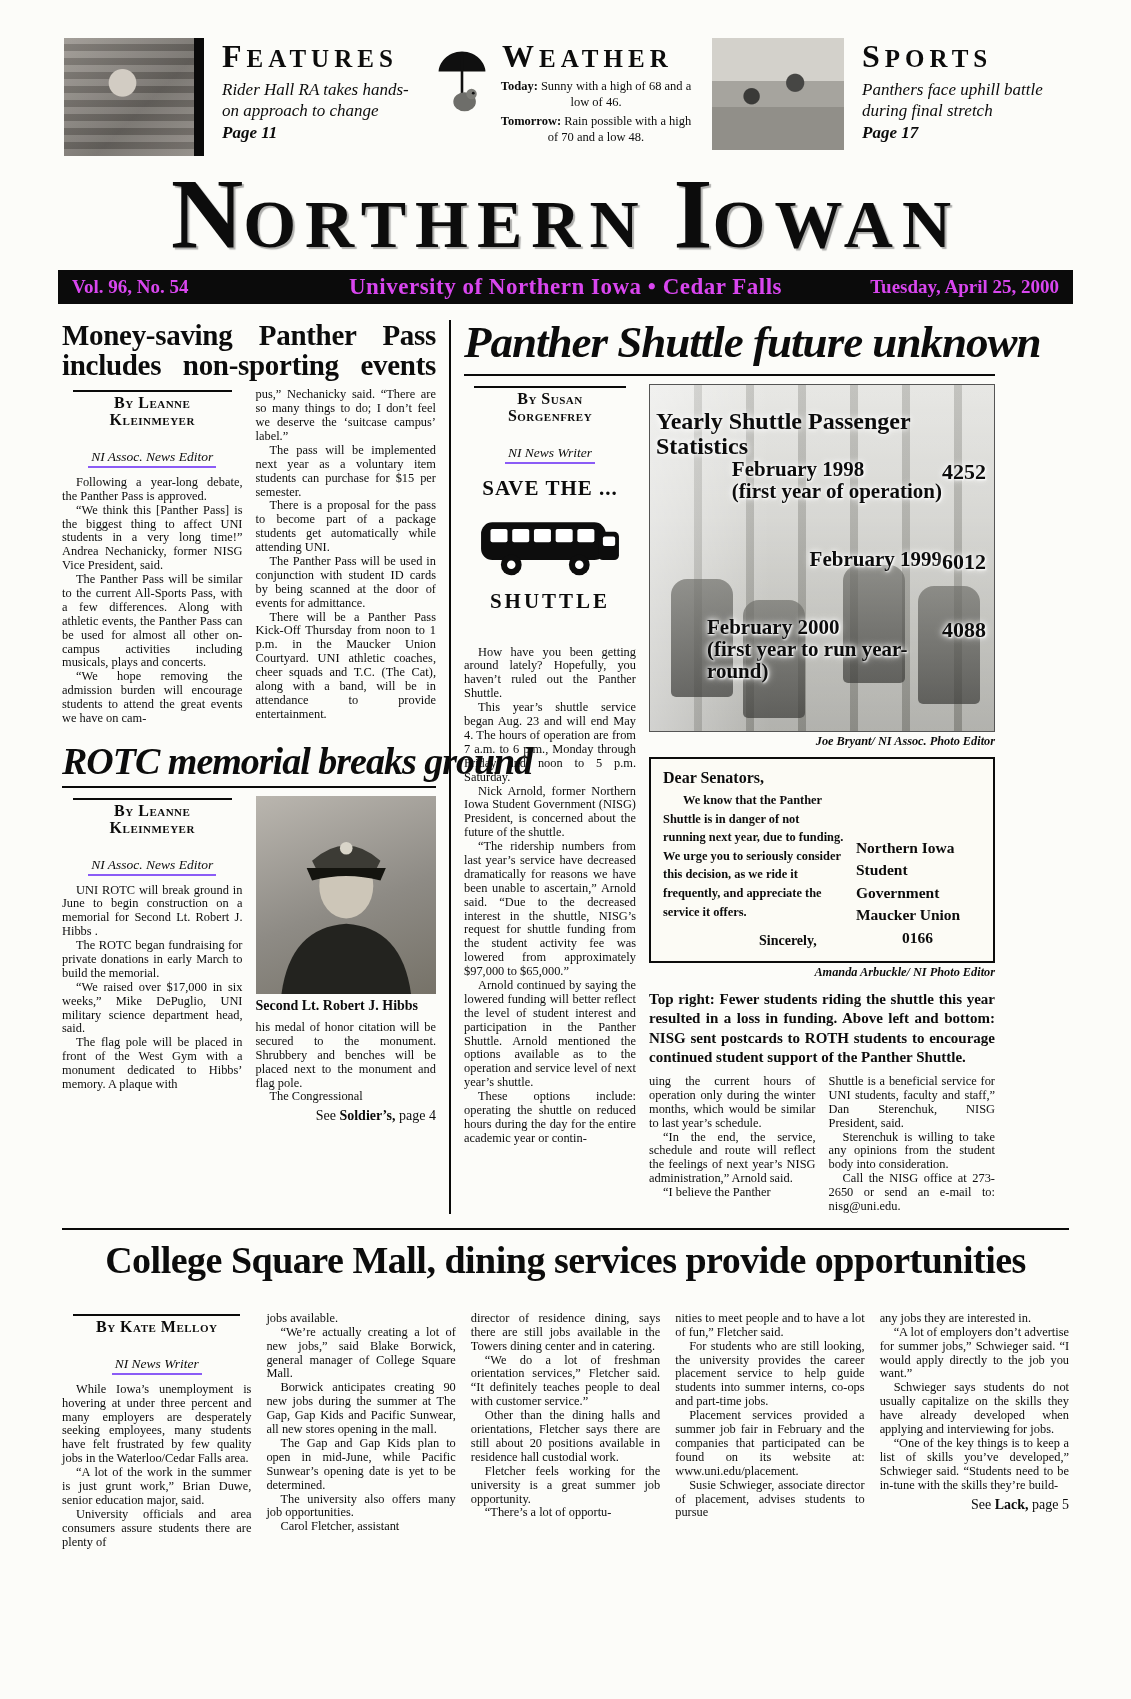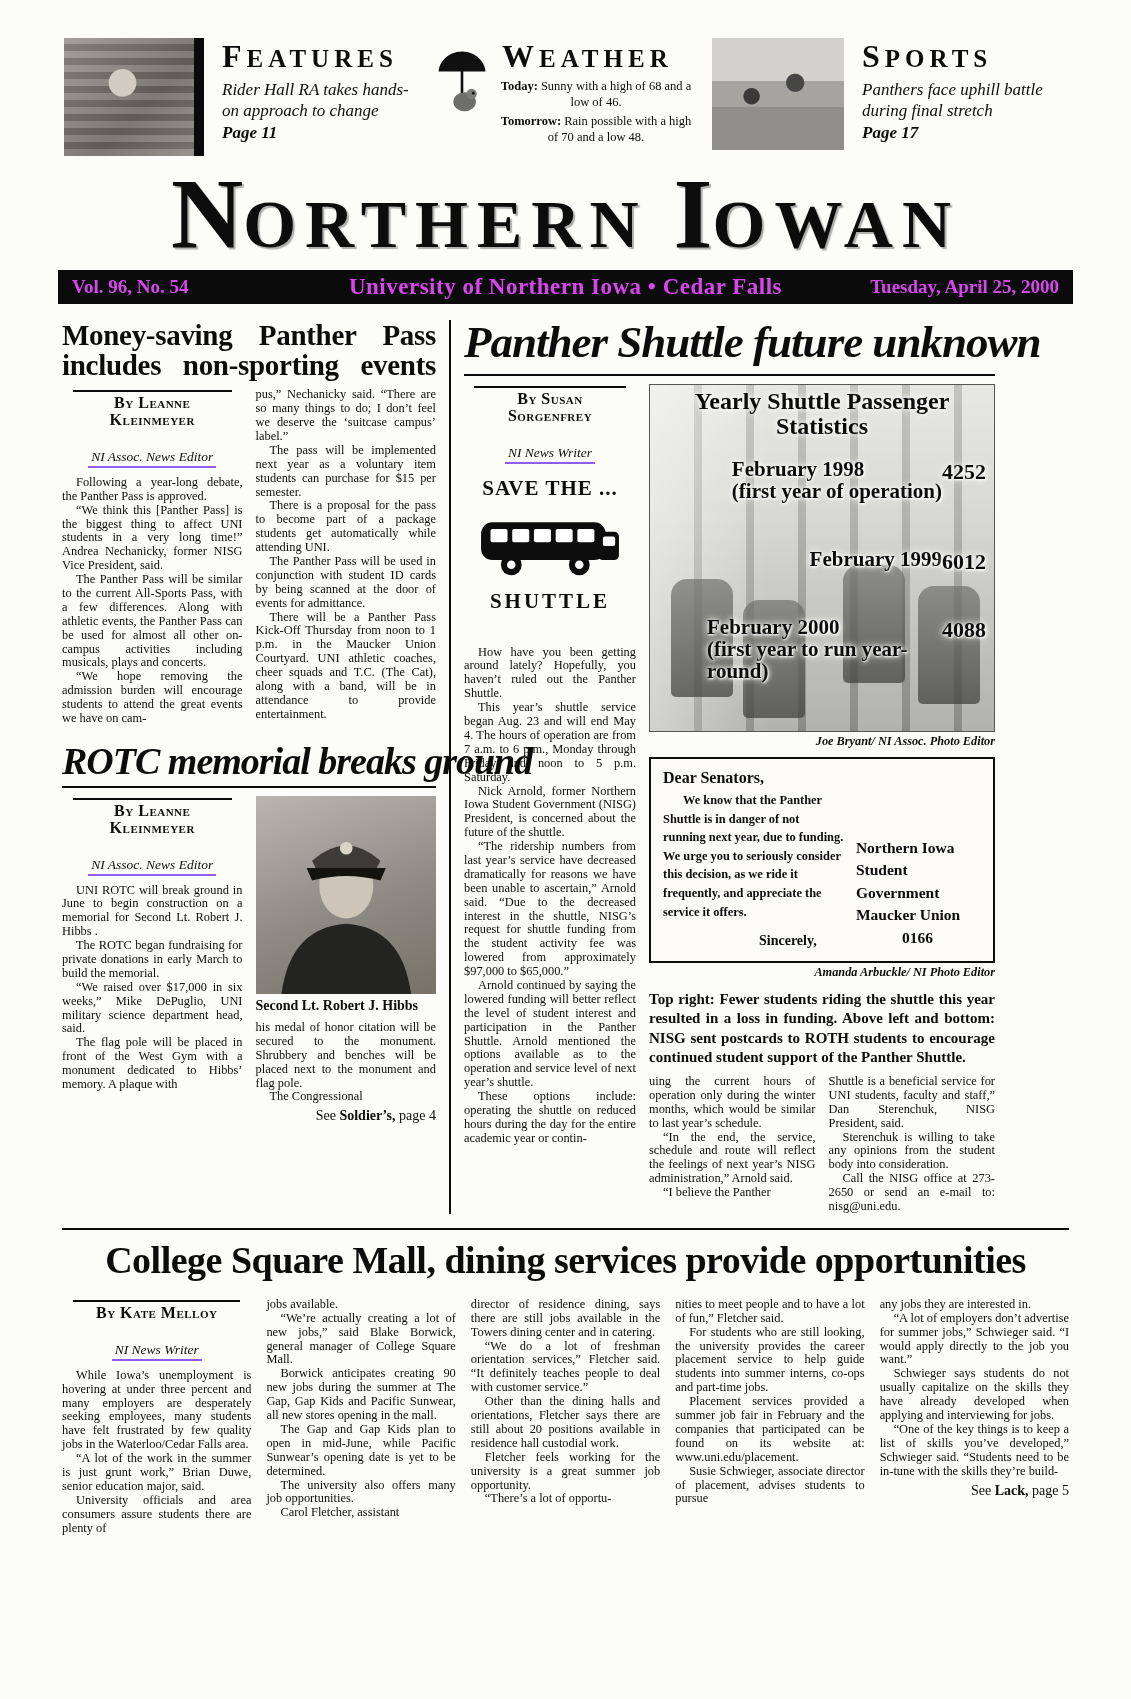--- a/index.html
+++ b/index.html
@@ -101,40 +101,40 @@
     background:
       linear-gradient(90deg, rgba(255,255,255,.42), rgba(255,255,255,0) 35%),
       repeating-linear-gradient(90deg, rgba(255,255,255,.26) 0 44px, rgba(96,96,92,.22) 44px 52px),
       linear-gradient(180deg, #dfdfdb 0%, #cacac5 38%, #b1b1ab 68%, #979791 100%);
   }
   .seat { position: absolute; width: 62px; height: 118px; border-radius: 16px 16px 5px 5px; background: linear-gradient(180deg, #71716c, #3b3b38); opacity: .7; }
   .s1 { left: 6%;  top: 56%; }
   .s2 { left: 27%; top: 62%; }
   .s3 { left: 56%; top: 52%; }
   .s4 { left: 78%; top: 58%; }
-  .stats-title { position: absolute; top: 4px; left: 6px; right: 6px; text-align: center; font-weight: bold; font-size: 24px; line-height: 1.05; z-index: 3; text-shadow: 0 0 5px #fff, 0 0 9px #fff; }
+  .stats-title { position: absolute; top: 24px; left: 6px; right: 6px; text-align: left; font-weight: bold; font-size: 24px; line-height: 1.05; z-index: 3; text-shadow: 0 0 5px #fff, 0 0 9px #fff; }
   .stat-row { position: absolute; left: 8px; right: 8px; display: flex; justify-content: flex-end; align-items: flex-start; z-index: 3; font-weight: bold; text-shadow: 0 0 5px #fff, 0 0 8px #fff, 1px 1px 2px #fff; }
   .stat-label { font-size: 21px; line-height: 1.04; max-width: 235px; }
   .stat-value { font-size: 22px; }
   .r1 { top: 74px; } .r2 { top: 164px; } .r3 { top: 232px; }
 
   .credit { text-align: right; font-size: 12.3px; font-weight: bold; font-style: italic; margin-top: 2px; }
 
   .postcard { position: relative; border: 2px solid #0c0c0c; background: #fcfbf5; margin-top: 8px; padding: 10px 12px 12px; min-height: 176px; }
   .pc-salutation { font-weight: bold; font-size: 16px; }
   .pc-body { width: 57%; font-weight: bold; font-size: 12.4px; line-height: 1.5; text-indent: 20px; margin-top: 4px; text-align: left; }
   .pc-address { position: absolute; right: 14px; top: 78px; width: 36%; font-weight: bold; font-size: 15.5px; line-height: 1.45; }
   .pc-room { text-align: center; }
   .pc-closing { font-weight: bold; font-size: 14px; margin: 12px 0 0 96px; }
 
   .shuttle-caption { font-weight: bold; font-size: 15px; line-height: 1.28; text-align: justify; margin: 10px 0 8px; }
 
   
   .bottom-article { margin: 14px 62px 0; border-top: 2px solid #0a0a0a; padding-top: 6px; }
-  .h-mall { font-size: 38px; font-weight: bold; text-align: center; margin: 2px 0 16px; letter-spacing: -.5px; white-space: nowrap; }
+  .h-mall { font-size: 38px; font-weight: bold; text-align: center; margin: 2px 0 30px; letter-spacing: -.5px; white-space: nowrap; }
   .mall-cols { display: flex; gap: 15px; }
   .mcol { flex: 1; min-width: 0; }
 </style>
 </head>
 <body>
 
 <div class="page">
 
   <header class="banner">
     <div class="photo features-photo"></div>

